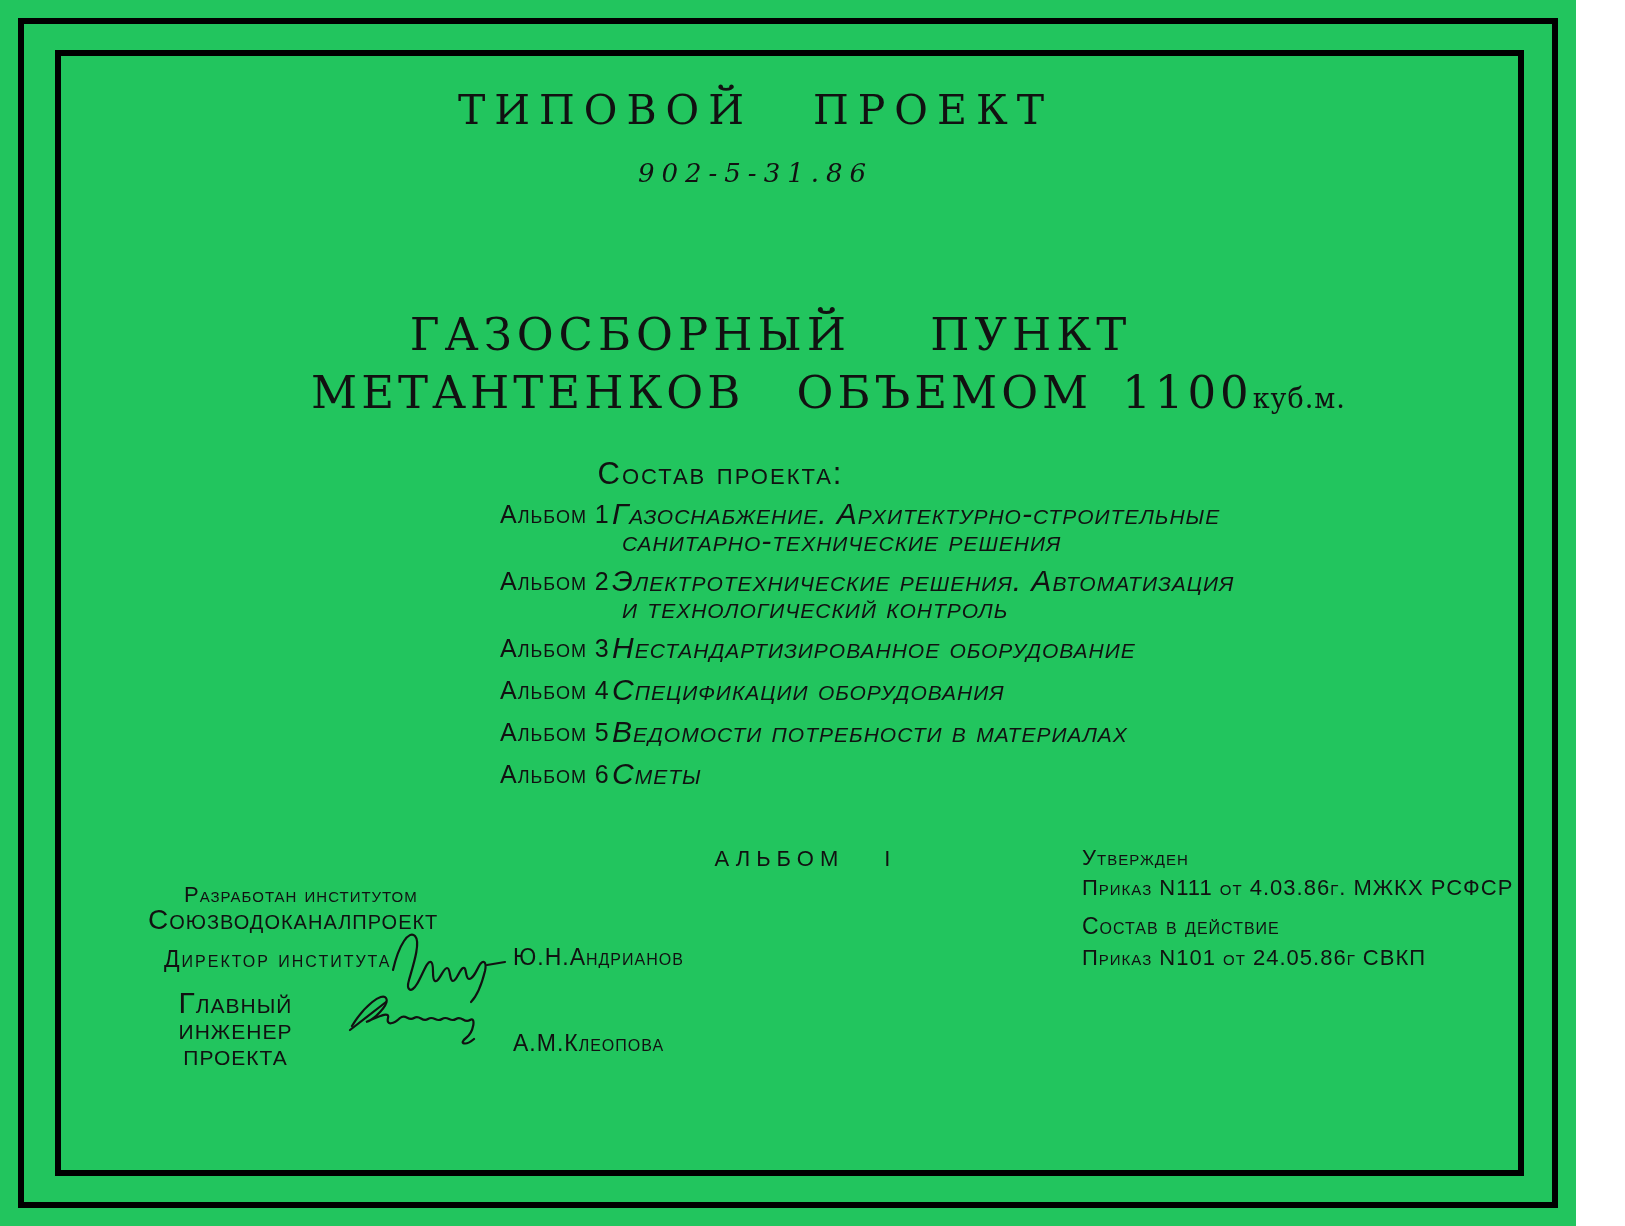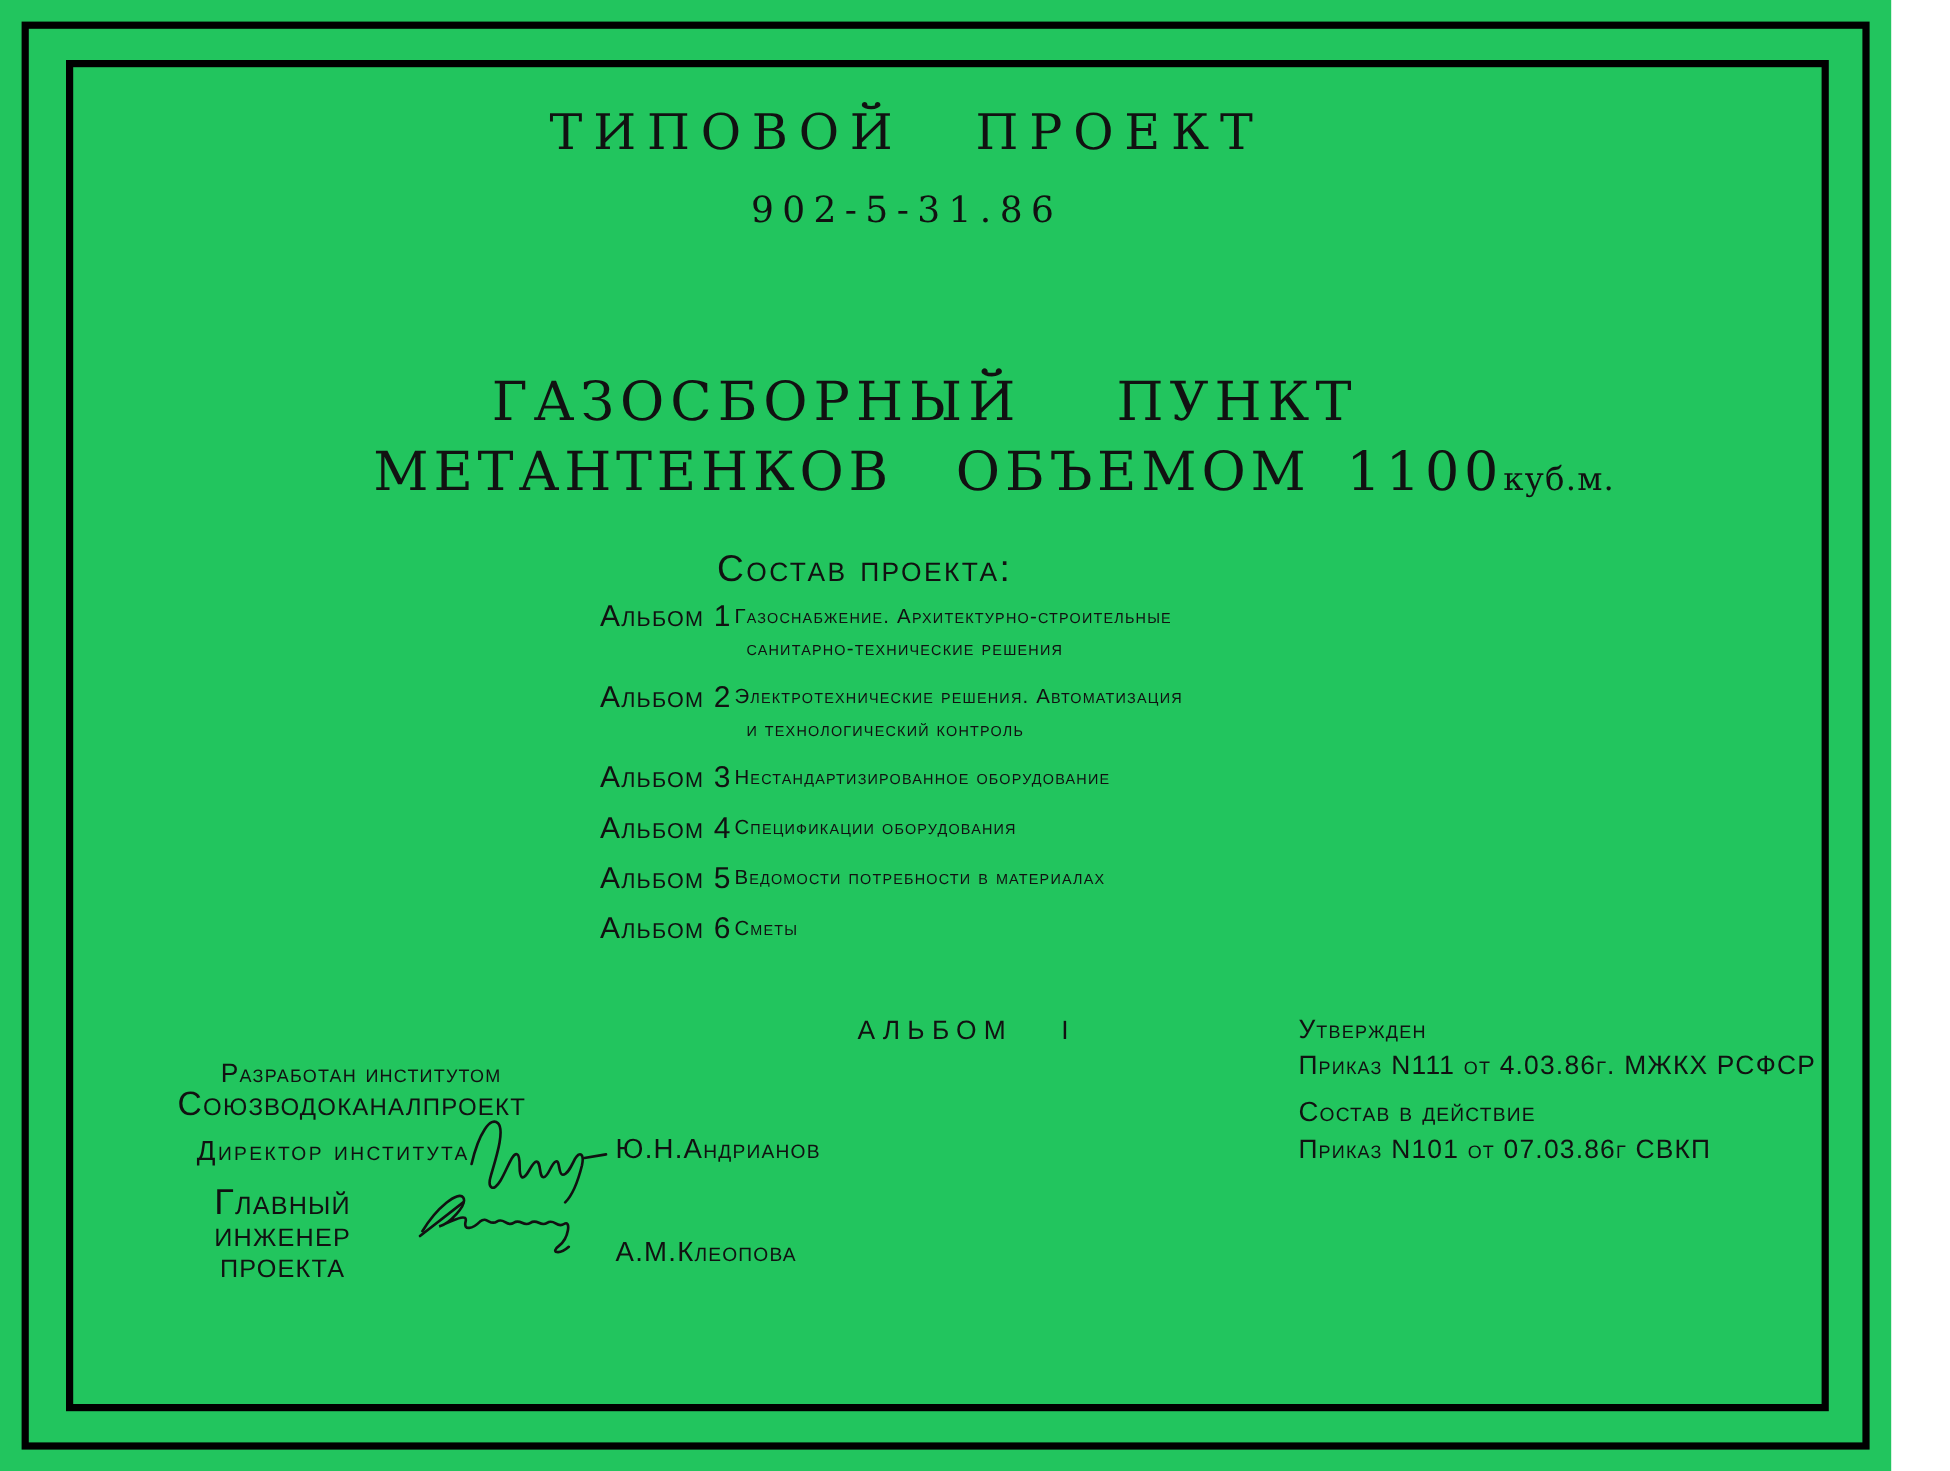--- a/index.html
+++ b/index.html
@@ -28,21 +28,21 @@
 
   .doc-type {
     left:0; right:68px; top:36px;
     font-family:"DejaVu Serif","Liberation Serif",serif;
     font-size:41px; letter-spacing:9px; word-spacing:38px;
     white-space:nowrap;
   }
   .project-number {
     left:0; right:68px; top:108px;
     font-family:"DejaVu Serif","Liberation Serif",serif;
-    font-size:30px; letter-spacing:7px;
+    font-size:26px; letter-spacing:7px;font-style:italic;
   }
   .title-line1 {
     left:0; right:38px; top:258px;
     font-family:"DejaVu Serif","Liberation Serif",serif;
     font-size:45px; letter-spacing:5px; word-spacing:60px;
     white-space:nowrap;
   }
   .title-line2 {
     left:78px; right:0; top:316px;
     font-family:"DejaVu Serif","Liberation Serif",serif;
@@ -60,22 +60,23 @@
   .album-list {
     left:445px; top:450px; width:780px;
   }
   .album-row { display:flex; align-items:flex-start; margin-bottom:13px; }
   .album-label {
     flex:0 0 112px;
     font-size:25px; font-variant:small-caps; letter-spacing:1px;
     white-space:nowrap;
   }
   .album-desc {
-    font-size:17px; font-variant:small-caps; letter-spacing:1px;
+    font-size:30px; font-variant:small-caps; letter-spacing:1px;
     line-height:27px;
+    font-style:italic;
   }
   .album-desc .desc-line2 { padding-left:10px; }
 
   .album-heading {
     left:32px; right:0; top:796px;
     font-size:22px; letter-spacing:6px; word-spacing:28px;
   }
 
   .approval-block { left:1027px; top:795px; width:460px; }
   .approval-block > div { position:absolute; white-space:nowrap; }
@@ -159,21 +160,21 @@
         </div>
       </div>
     </div>
 
     <div class="abs ctr album-heading">АЛЬБОМ I</div>
 
     <div class="abs approval-block">
       <div class="approved-label">Утвержден</div>
       <div class="approved-order">Приказ N111 от 4.03.86г. МЖКХ РСФСР</div>
       <div class="effective-label">Состав в действие</div>
-      <div class="effective-order">Приказ N101 от 07.03.86г СВКП</div>
+      <div class="effective-order">Приказ N101 от 24.05.86г СВКП</div>
     </div>
 
     <div class="abs signoff-block">
       <div class="developed-label">Разработан институтом</div>
       <div class="institute-name">Союзводоканалпроект</div>
 
       <div class="director-label">Директор института</div>
       <svg class="director-sig" width="135" height="85" viewBox="0 0 135 85">
         <path class="sig" d="M10,48 C16,22 26,8 32,14 C38,20 30,44 26,58 C23,68 28,72 34,62 C40,52 44,38 48,40 C52,42 48,57 52,59 C56,61 60,46 64,46 C68,46 66,59 70,59 C74,59 76,48 80,46 C84,44 82,57 86,57 C90,57 93,50 96,44 C100,37 104,39 102,49 C99,61 94,74 88,80"></path>
         <path class="sig" d="M104,43 L122,40"></path>

